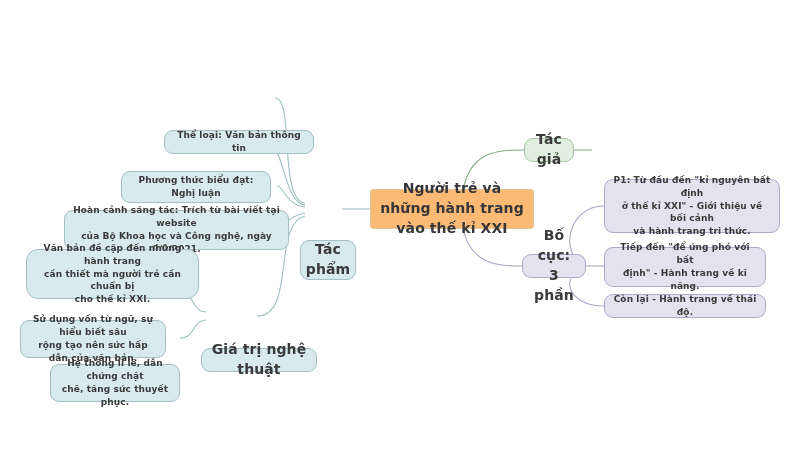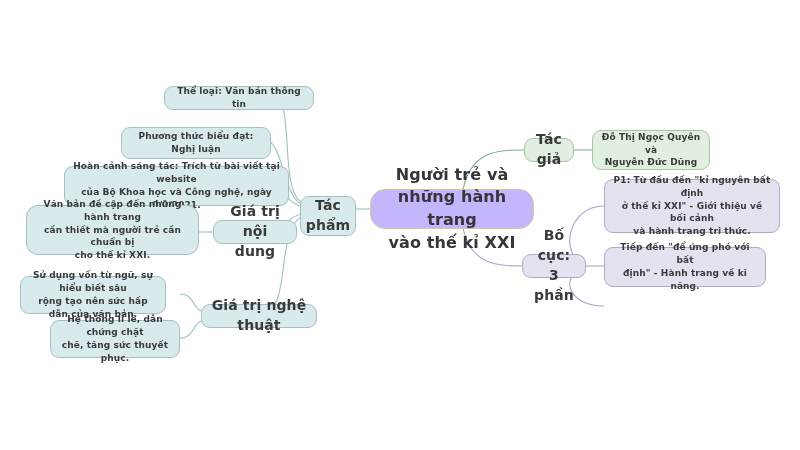--- a/index.html
+++ b/index.html
@@ -37,30 +37,31 @@
     border-radius: 9px;
     border: 1px solid #9bb7b9;
     background: #d8eaeb;
     color: #3a3a3a;
     line-height: 1.42;
     padding: 4px 8px;
     letter-spacing: .1px;
     white-space: pre-line;
   }
   .node.root {
-    background: #c4b5fd;
+    background: #fdba74;
     border-color: #d9c89a;
-    border-radius: 15px;
-    font-size: 16px;
+    border-radius: 3px;
+    font-size: 14px;
     font-weight: 600;
     color: #35353a;
   }
   .node.blue {
     background: #d8eaeb;
     border-color: #a3c0c3;
+    margin-top: 44px;
   }
   .node.green {
     background: #e0efdf;
     border-color: #a8c6a4;
   }
   .node.purple {
     background: #e4e2ef;
     border-color: #aeaac9;
   }
   .node.branch {
@@ -110,42 +111,40 @@
 
   <div class="node blue branch" style="left:300px; top:196px; width:56px; height:40px;">Tác phẩm</div>
 
   <div class="node blue leaf" style="left:164px; top:86px; width:150px; height:24px;">Thể loại: Văn bản thông tin</div>
 
   <div class="node blue leaf" style="left:121px; top:127px; width:150px; height:32px;">Phương thức biểu đạt: Nghị luận</div>
 
   <div class="node blue leaf" style="left:64px; top:166px; width:225px; height:40px;">Hoàn cảnh sáng tác: Trích từ bài viết tại website
 của Bộ Khoa học và Công nghệ, ngày 9/9/2021.</div>
 
-  <div class="node blue branch" style="left:213px; top:220px; width:84px; height:24px;">Giá trị nội dung</div>
 
   <div class="node blue leaf" style="left:26px; top:205px; width:173px; height:50px;border-radius:12px;">Văn bản đề cập đến những hành trang
 cần thiết mà người trẻ cần chuẩn bị
 cho thế kỉ XXI.</div>
 
   <div class="node blue branch" style="left:201px; top:304px; width:116px; height:24px;">Giá trị nghệ thuật</div>
 
   <div class="node blue leaf" style="left:20px; top:276px; width:146px; height:38px;">Sử dụng vốn từ ngữ, sự hiểu biết sâu
 rộng tạo nên sức hấp dẫn của văn bản.</div>
 
   <div class="node blue leaf" style="left:50px; top:320px; width:130px; height:38px;">Hệ thống lí lẽ, dẫn chứng chặt
 chẽ, tăng sức thuyết phục.</div>
 
   <div class="node green branch" style="left:524px; top:138px; width:50px; height:24px;">Tác giả</div>
 
-  <div class="node green leaf" style="left:592px; top:130px; width:118px; height:40px;">Đỗ Thị Ngọc Quyên và
-Nguyễn Đức Dũng</div>
 
   <div class="node purple branch" style="left:522px; top:254px; width:64px; height:24px;">Bố cục: 3 phần</div>
 
   <div class="node purple leaf" style="left:604px; top:179px; width:176px; height:54px;">P1: Từ đầu đến "kỉ nguyên bất định
 ở thế kỉ XXI" - Giới thiệu về bối cảnh
 và hành trang tri thức.</div>
 
   <div class="node purple leaf" style="left:604px; top:247px; width:162px; height:40px;">Tiếp đến "để ứng phó với bất
 định" - Hành trang về kĩ năng.</div>
 
+  <div class="node purple leaf" style="left:604px; top:294px; width:162px; height:24px;">Còn lại - Hành trang về thái độ.</div>
 
 </div>
 
 </body></html>

